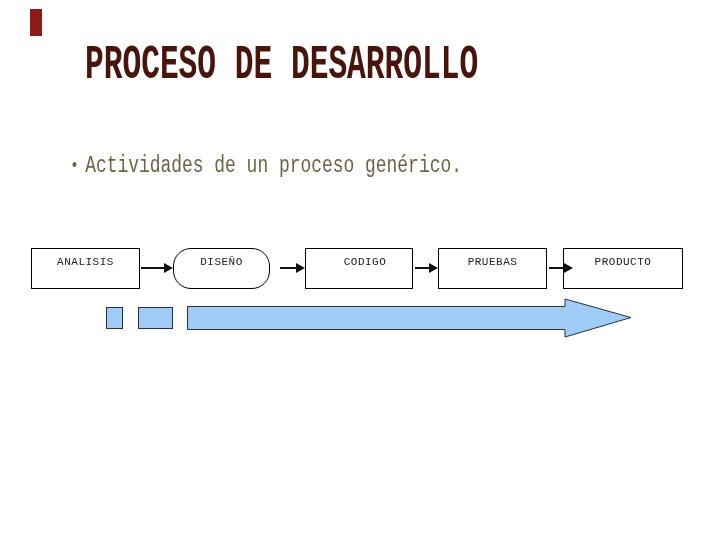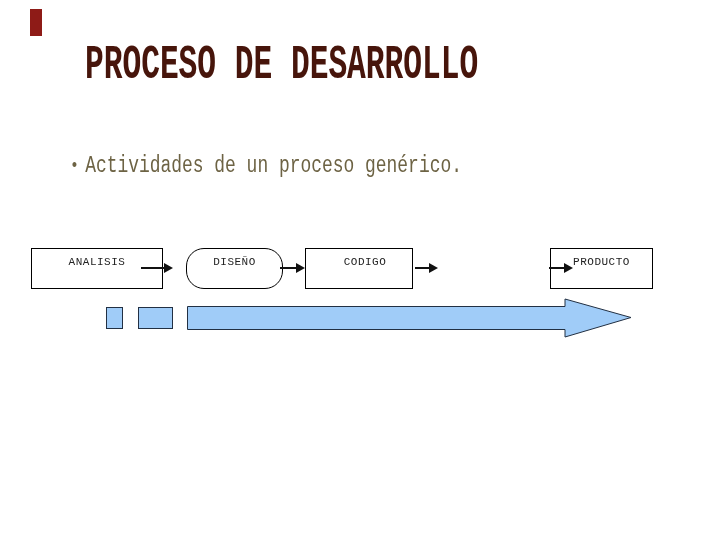--- a/index.html
+++ b/index.html
@@ -34,25 +34,25 @@
   }
   .bullet-marker{font-size:19px;margin-right:8px;position:relative;top:-1px;}
 
   .process-box{
     position:absolute;top:248px;height:41px;box-sizing:border-box;
     background:#ffffff;border:1px solid var(--box-border,#000);
     text-align:center;padding-top:7px;
     font-size:11px;letter-spacing:0.5px;
     color:var(--box-text,#222222);
   }
-  .b1{left:31px;width:132px;}
-  .b2{left:186px;width:97px;border-radius:18px;}
+  .b1{left:31px;width:109px;}
+  .b2{left:173px;width:97px;border-radius:18px;}
   .b3{left:305px;width:108px;padding-left:12px;}
   .b4{left:438px;width:109px;}
-  .b5{left:550px;width:103px;}
+  .b5{left:563px;width:120px;}
 
   .connector{
     position:absolute;top:267px;height:0;
     border-top:2px solid var(--connector,#111111);
   }
   .connector::after{
     content:"";position:absolute;right:-9px;top:-6px;
     width:0;height:0;
     border-left:9px solid var(--connector,#111111);
     border-top:5px solid transparent;
@@ -96,20 +96,23 @@
 
   <div class="process-box b1">
     <span>ANALISIS</span>
   </div>
   <div class="process-box b2">
     <span>DISEÑO</span>
   </div>
   <div class="process-box b3">
     <span>CODIGO</span>
   </div>
+  <div class="process-box b4">
+    <span>PRUEBAS</span>
+  </div>
   <div class="process-box b5">
     <span>PRODUCTO</span>
   </div>
 
   <div class="connector c1"></div>
   <div class="connector c2"></div>
   <div class="connector c3"></div>
   <div class="connector c4"></div>
 
   <div class="flow-square"></div>

